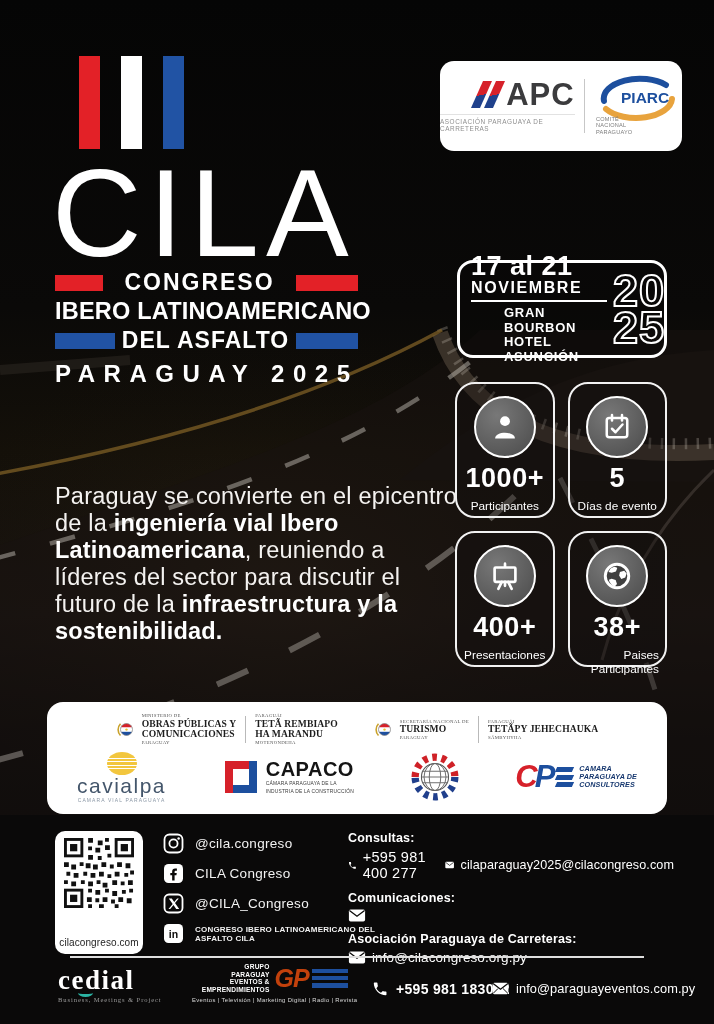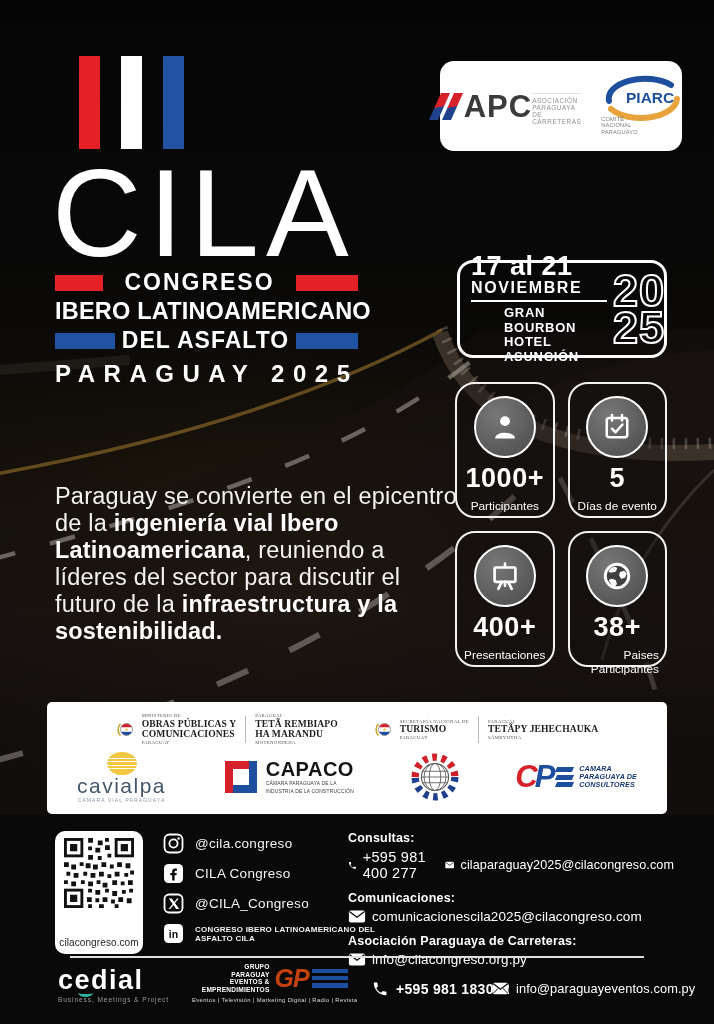--- a/index.html
+++ b/index.html
@@ -22,21 +22,21 @@
   .accent-bar.r1{width:48px;background:#e32127;} .accent-bar.r2{width:62px;background:#e32127;}
   .accent-bar.b1{width:60px;background:#2153a4;} .accent-bar.b2{width:62px;background:#2153a4;}
   .sub-congreso{font-size:23px;font-weight:800;letter-spacing:2px;white-space:nowrap;}
   .sub-ibero{font-size:23.5px;font-weight:800;letter-spacing:0.2px;white-space:nowrap;text-align:center;margin:1px 0 2px;}
   .sub-asfalto{font-size:23px;font-weight:800;letter-spacing:1px;white-space:nowrap;}
   .sub-paraguay{font-size:24px;font-weight:800;letter-spacing:8.5px;white-space:nowrap;margin-top:6px;}
 
   
   .org-card{position:absolute;left:440px;top:61px;width:242px;height:90px;background:#fff;
     border-radius:14px;display:flex;align-items:center;justify-content:center;gap:9px;z-index:1;}
-  .apc{display:flex;flex-direction:row;align-items:center;}
+  .apc{display:flex;flex-direction:column;align-items:flex-end;}
   .apc-top{display:flex;align-items:center;gap:4px;}
   .apc-slashes{display:flex;gap:4px;margin-right:3px;}
   .apc-slash{width:9px;height:27px;transform:skewX(-24deg);
     background:linear-gradient(168deg,#d6212a 52%,#20418c 52%);}
   .apc-name{font-size:31px;font-weight:900;color:#3b3b3d;line-height:27px;letter-spacing:1px;}
   .apc-tag{font-size:6.4px;color:#8e8e8e;letter-spacing:0.55px;margin-top:6px;border-top:1px solid #e2e2e2;padding-top:3px;}
   .card-divider{width:1.5px;height:54px;background:#c7c7c7;}
   .piarc{position:relative;width:88px;height:62px;}
   .piarc-tag{position:absolute;left:2px;bottom:2px;font-size:5.6px;line-height:6.4px;color:#7c7c7c;letter-spacing:0.2px;}
 
@@ -63,21 +63,21 @@
   .stat-value{font-size:27px;font-weight:800;line-height:27px;letter-spacing:0.5px;}
   .stat-label{font-size:11.8px;font-weight:500;line-height:13.5px;text-align:right;margin-top:8px;padding:0 6px;}
 
   
   .intro{position:absolute;left:55px;top:483px;width:402px;font-size:23.5px;line-height:27px;
     color:#f4f2f0;font-weight:400;letter-spacing:0.2px;margin:0;}
   .intro b{font-weight:800;color:#fff;}
 
   
   .sponsor-panel{position:absolute;left:47px;top:702px;width:620px;height:112px;background:#fff;
-    border-radius:5px;box-sizing:border-box;display:flex;flex-direction:column;justify-content:space-evenly;
+    border-radius:16px;box-sizing:border-box;display:flex;flex-direction:column;justify-content:space-evenly;
     padding:5px 16px;z-index:1;}
   .gov-row{display:flex;justify-content:center;align-items:center;gap:36px;}
   .gov-logo{display:flex;align-items:center;gap:5px;}
   .gov-col{display:flex;flex-direction:column;font-family:"Liberation Serif",serif;color:#1d1d1d;}
   .t-tiny{font-size:4.8px;letter-spacing:0.3px;color:#555;line-height:5.6px;}
   .t-main{font-size:9.6px;font-weight:700;line-height:10.4px;letter-spacing:0.1px;}
   .gov-div{width:1px;height:27px;background:#b9b9b9;margin:0 4px;}
   .org-row{display:flex;justify-content:space-between;align-items:center;padding:0 14px;}
   .cav{display:flex;flex-direction:column;align-items:center;}
   .cav-sun{width:30px;height:23px;border-radius:50%;margin-bottom:1px;
@@ -106,21 +106,21 @@
   .social-label{font-size:13.5px;font-weight:500;color:#f2f2f2;letter-spacing:0.3px;}
   .social-label.small{font-size:8px;line-height:9px;font-weight:700;letter-spacing:0.2px;}
   .contacts{position:absolute;left:348px;top:831px;width:326px;}
   .c-head{font-size:12.5px;font-weight:800;margin-bottom:4px;letter-spacing:0.2px;}
   .c-row{display:flex;align-items:center;gap:6px;margin-bottom:10px;}
   .c-phone{font-size:14.5px;font-weight:500;letter-spacing:0.3px;margin-right:6px;}
   .c-mail{font-size:12.6px;font-weight:400;letter-spacing:0.1px;}
 
   
   .divider-line{position:absolute;left:70px;right:70px;top:956px;height:1.5px;background:#dedede;z-index:1;}
-  .cedial{position:absolute;left:58px;top:967px;}
+  .cedial{position:absolute;left:58px;top:967px;font-family:Liberation Serif, serif;}
   .cedial-name{font-size:27px;font-weight:600;color:#fff;letter-spacing:1.5px;line-height:26px;position:relative;}
   .cedial-accent{position:absolute;left:20px;top:22px;width:15px;height:5px;border-bottom:3px solid #2bb3a3;border-radius:50%;}
   .cedial-tag{font-size:6.6px;color:#9a9a9a;letter-spacing:0.9px;margin-top:3px;}
   .gp-block{position:absolute;left:192px;top:963px;display:flex;flex-direction:column;align-items:center;}
   .gp-top{display:flex;align-items:center;gap:5px;}
   .gp-group{display:flex;flex-direction:column;align-items:flex-end;font-size:6.6px;font-weight:700;
     color:#fff;line-height:7.6px;letter-spacing:0.2px;}
   .gp-mark{display:flex;align-items:center;}
   .gp-letters{font-size:25px;font-weight:900;font-style:italic;color:#c2410c;line-height:23px;letter-spacing:-1px;}
   .gp-bars{display:flex;flex-direction:column;gap:2.6px;margin-left:3px;}
@@ -466,21 +466,20 @@
         <path d="M1.5,2 L12,10 L22.5,2" stroke="#0b0a09" stroke-width="1.8" fill="none"></path>
       </svg>
       <span class="c-mail">cilaparaguay2025@cilacongreso.com</span>
     </div>
     <div class="c-head">Comunicaciones:</div>
     <div class="c-row">
       <svg width="18" height="13" viewBox="0 0 24 18">
         <rect x="0.8" y="0.8" width="22.4" height="16.4" rx="2.4" fill="#fff"></rect>
         <path d="M1.5,2 L12,10 L22.5,2" stroke="#0b0a09" stroke-width="1.8" fill="none"></path>
       </svg>
-      <span class="c-mail" style="font-size:13.5px">comunicacionescila2025@cilacongreso.com</span>
     </div>
     <div class="c-head">Asociación Paraguaya de Carreteras:</div>
     <div class="c-row">
       <svg width="18" height="13" viewBox="0 0 24 18">
         <rect x="0.8" y="0.8" width="22.4" height="16.4" rx="2.4" fill="#fff"></rect>
         <path d="M1.5,2 L12,10 L22.5,2" stroke="#0b0a09" stroke-width="1.8" fill="none"></path>
       </svg>
       <span class="c-mail" style="font-size:13.5px">info@cilacongreso.org.py</span>
     </div>
   </div>

